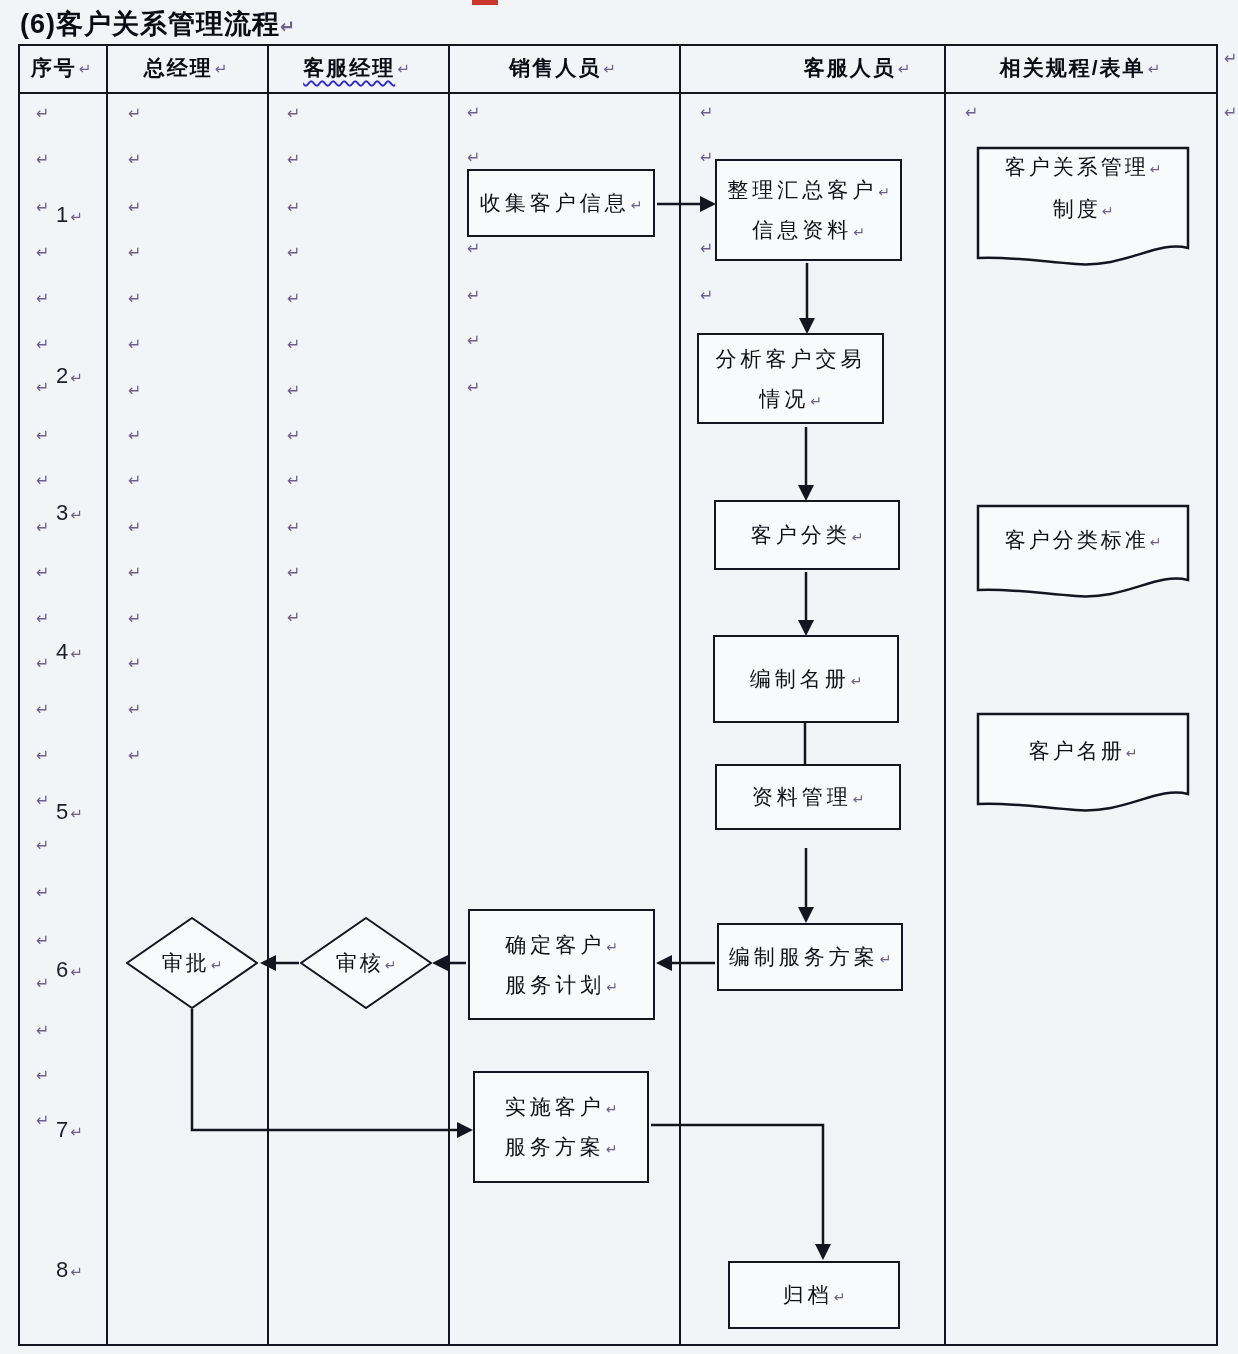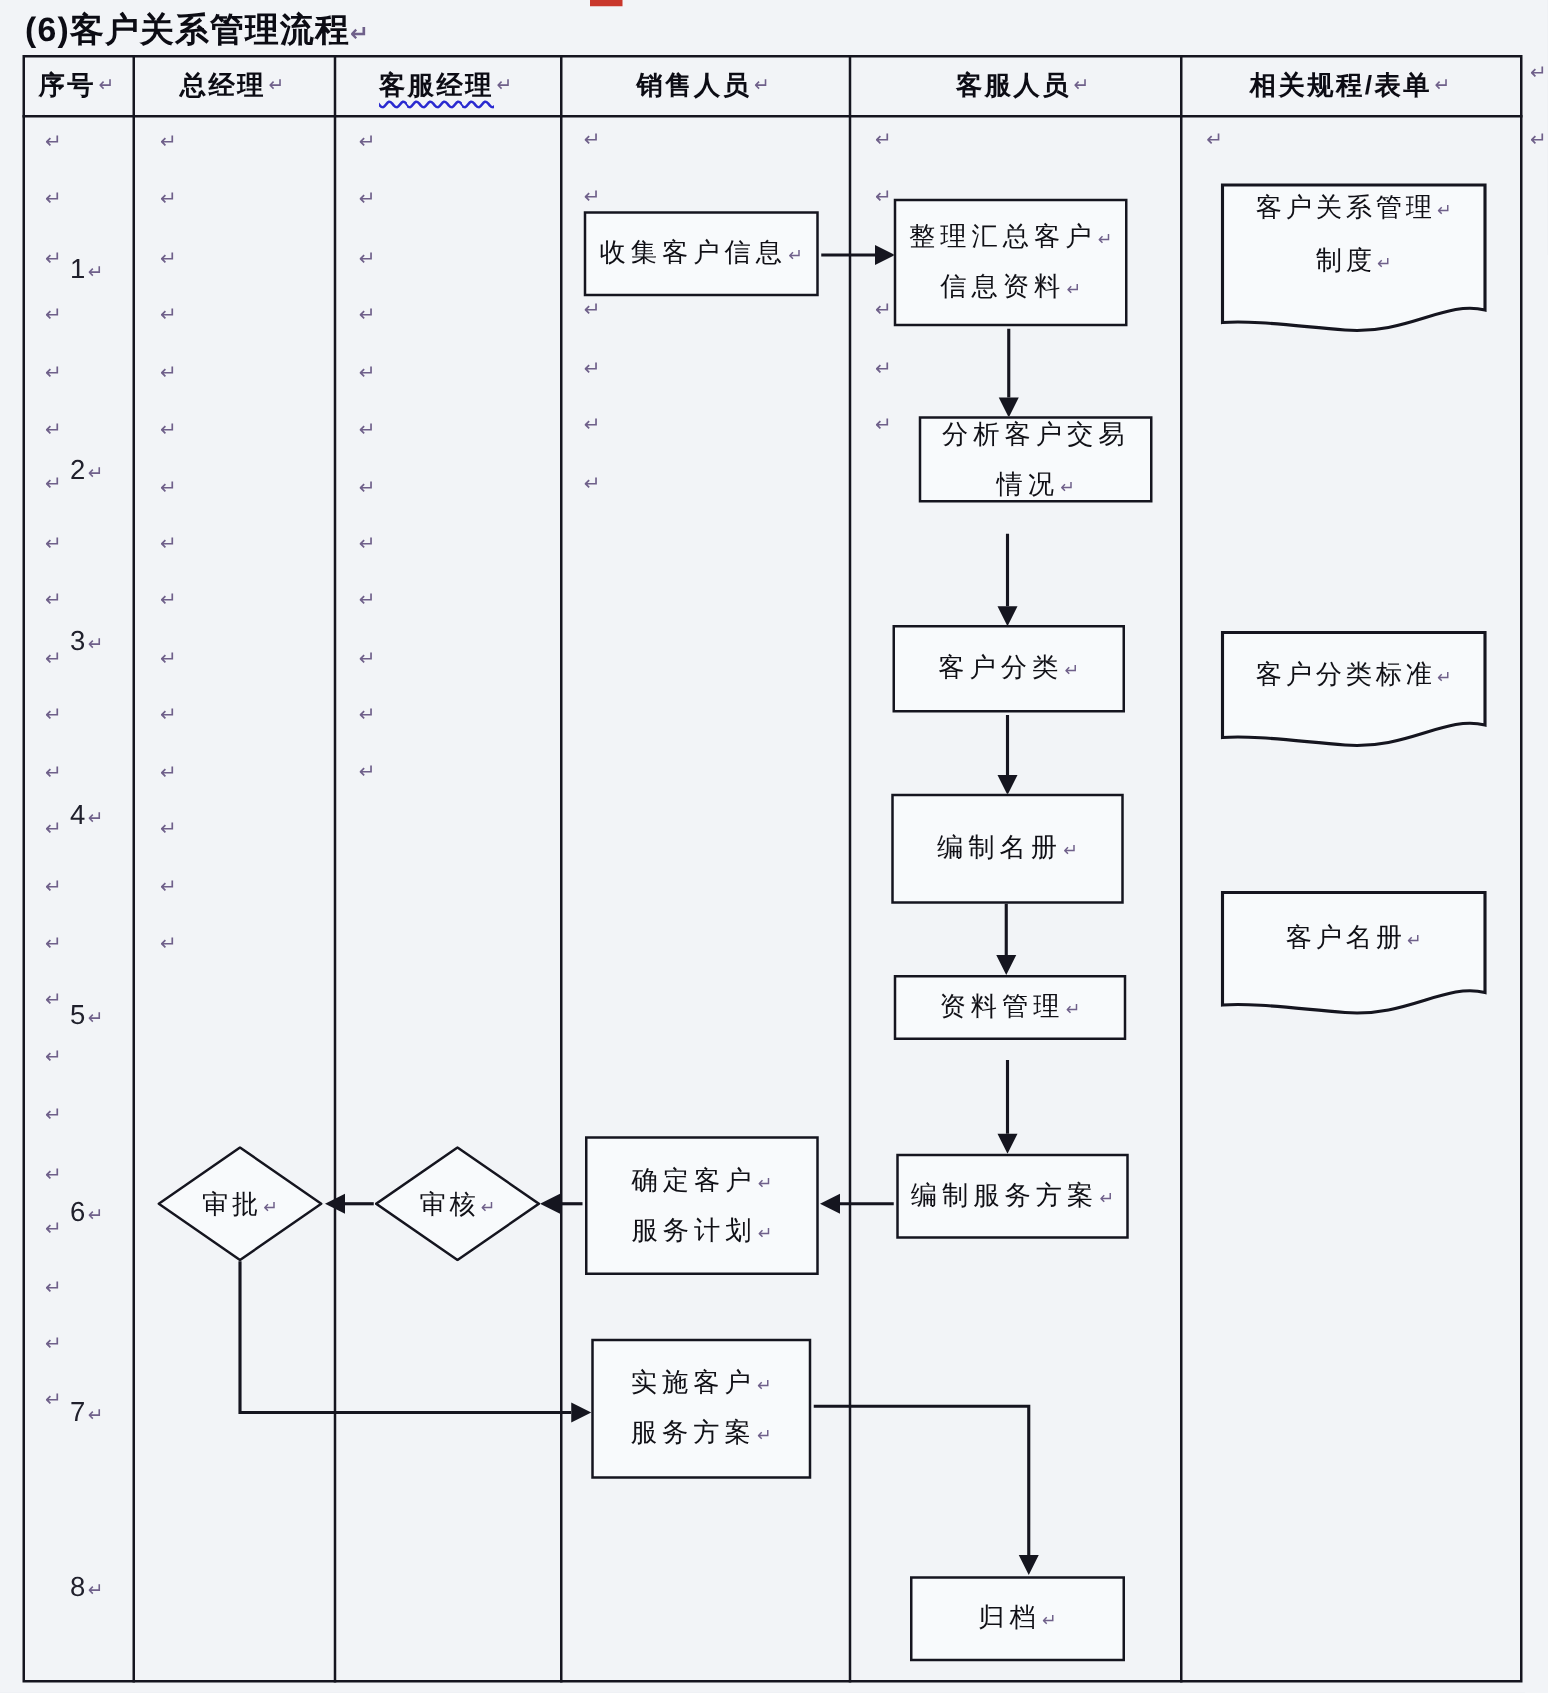--- a/index.html
+++ b/index.html
@@ -75,21 +75,21 @@
       <span class="mark">↵</span>
     </div>
   <div class="hcell" style="left:267px;width:181px">
       <span class="squiggle">客服经理</span>
       <span class="mark">↵</span>
     </div>
   <div class="hcell" style="left:448px;width:231px">
       <span>销售人员</span>
       <span class="mark">↵</span>
     </div>
-  <div class="hcell" style="left:679px;width:280px">
+  <div class="hcell" style="left:718px;width:280px">
       <span>客服人员</span>
       <span class="mark">↵</span>
     </div>
   <div class="hcell" style="left:944px;width:274px">
       <span>相关规程/表单</span>
       <span class="mark">↵</span>
     </div>
 
   <svg id="connectors" width="1238" height="1354" viewBox="0 0 1238 1354">
     <g stroke="#15151f" stroke-width="2.5" fill="none">
@@ -120,31 +120,31 @@
     </g>
   </svg>
 
   <div class="fbox" style="left:715px;top:159px;width:187px;height:102px">
       <div class="bline"><span>整理汇总客户</span><span class="mark">↵</span></div>
       <div class="bline"><span>信息资料</span><span class="mark">↵</span></div>
     </div>
   <div class="fbox" style="left:467px;top:169px;width:188px;height:68px">
       <div class="bline"><span>收集客户信息</span><span class="mark">↵</span></div>
     </div>
-  <div class="fbox" style="left:735px;top:333px;width:187px;height:69px">
+  <div class="fbox" style="left:697px;top:333px;width:187px;height:91px">
       <div class="bline"><span>分析客户交易</span></div>
       <div class="bline"><span>情况</span><span class="mark">↵</span></div>
     </div>
   <div class="fbox" style="left:714px;top:500px;width:186px;height:70px">
       <div class="bline"><span>客户分类</span><span class="mark">↵</span></div>
     </div>
   <div class="fbox" style="left:713px;top:635px;width:186px;height:88px">
       <div class="bline"><span>编制名册</span><span class="mark">↵</span></div>
     </div>
-  <div class="fbox" style="left:715px;top:780px;width:186px;height:52px">
+  <div class="fbox" style="left:715px;top:764px;width:186px;height:66px">
       <div class="bline"><span>资料管理</span><span class="mark">↵</span></div>
     </div>
   <div class="fbox" style="left:717px;top:923px;width:186px;height:68px">
       <div class="bline"><span>编制服务方案</span><span class="mark">↵</span></div>
     </div>
   <div class="fbox" style="left:468px;top:909px;width:187px;height:111px">
       <div class="bline"><span>确定客户</span><span class="mark">↵</span></div>
       <div class="bline"><span>服务计划</span><span class="mark">↵</span></div>
     </div>
   <div class="fbox" style="left:473px;top:1071px;width:176px;height:112px">

